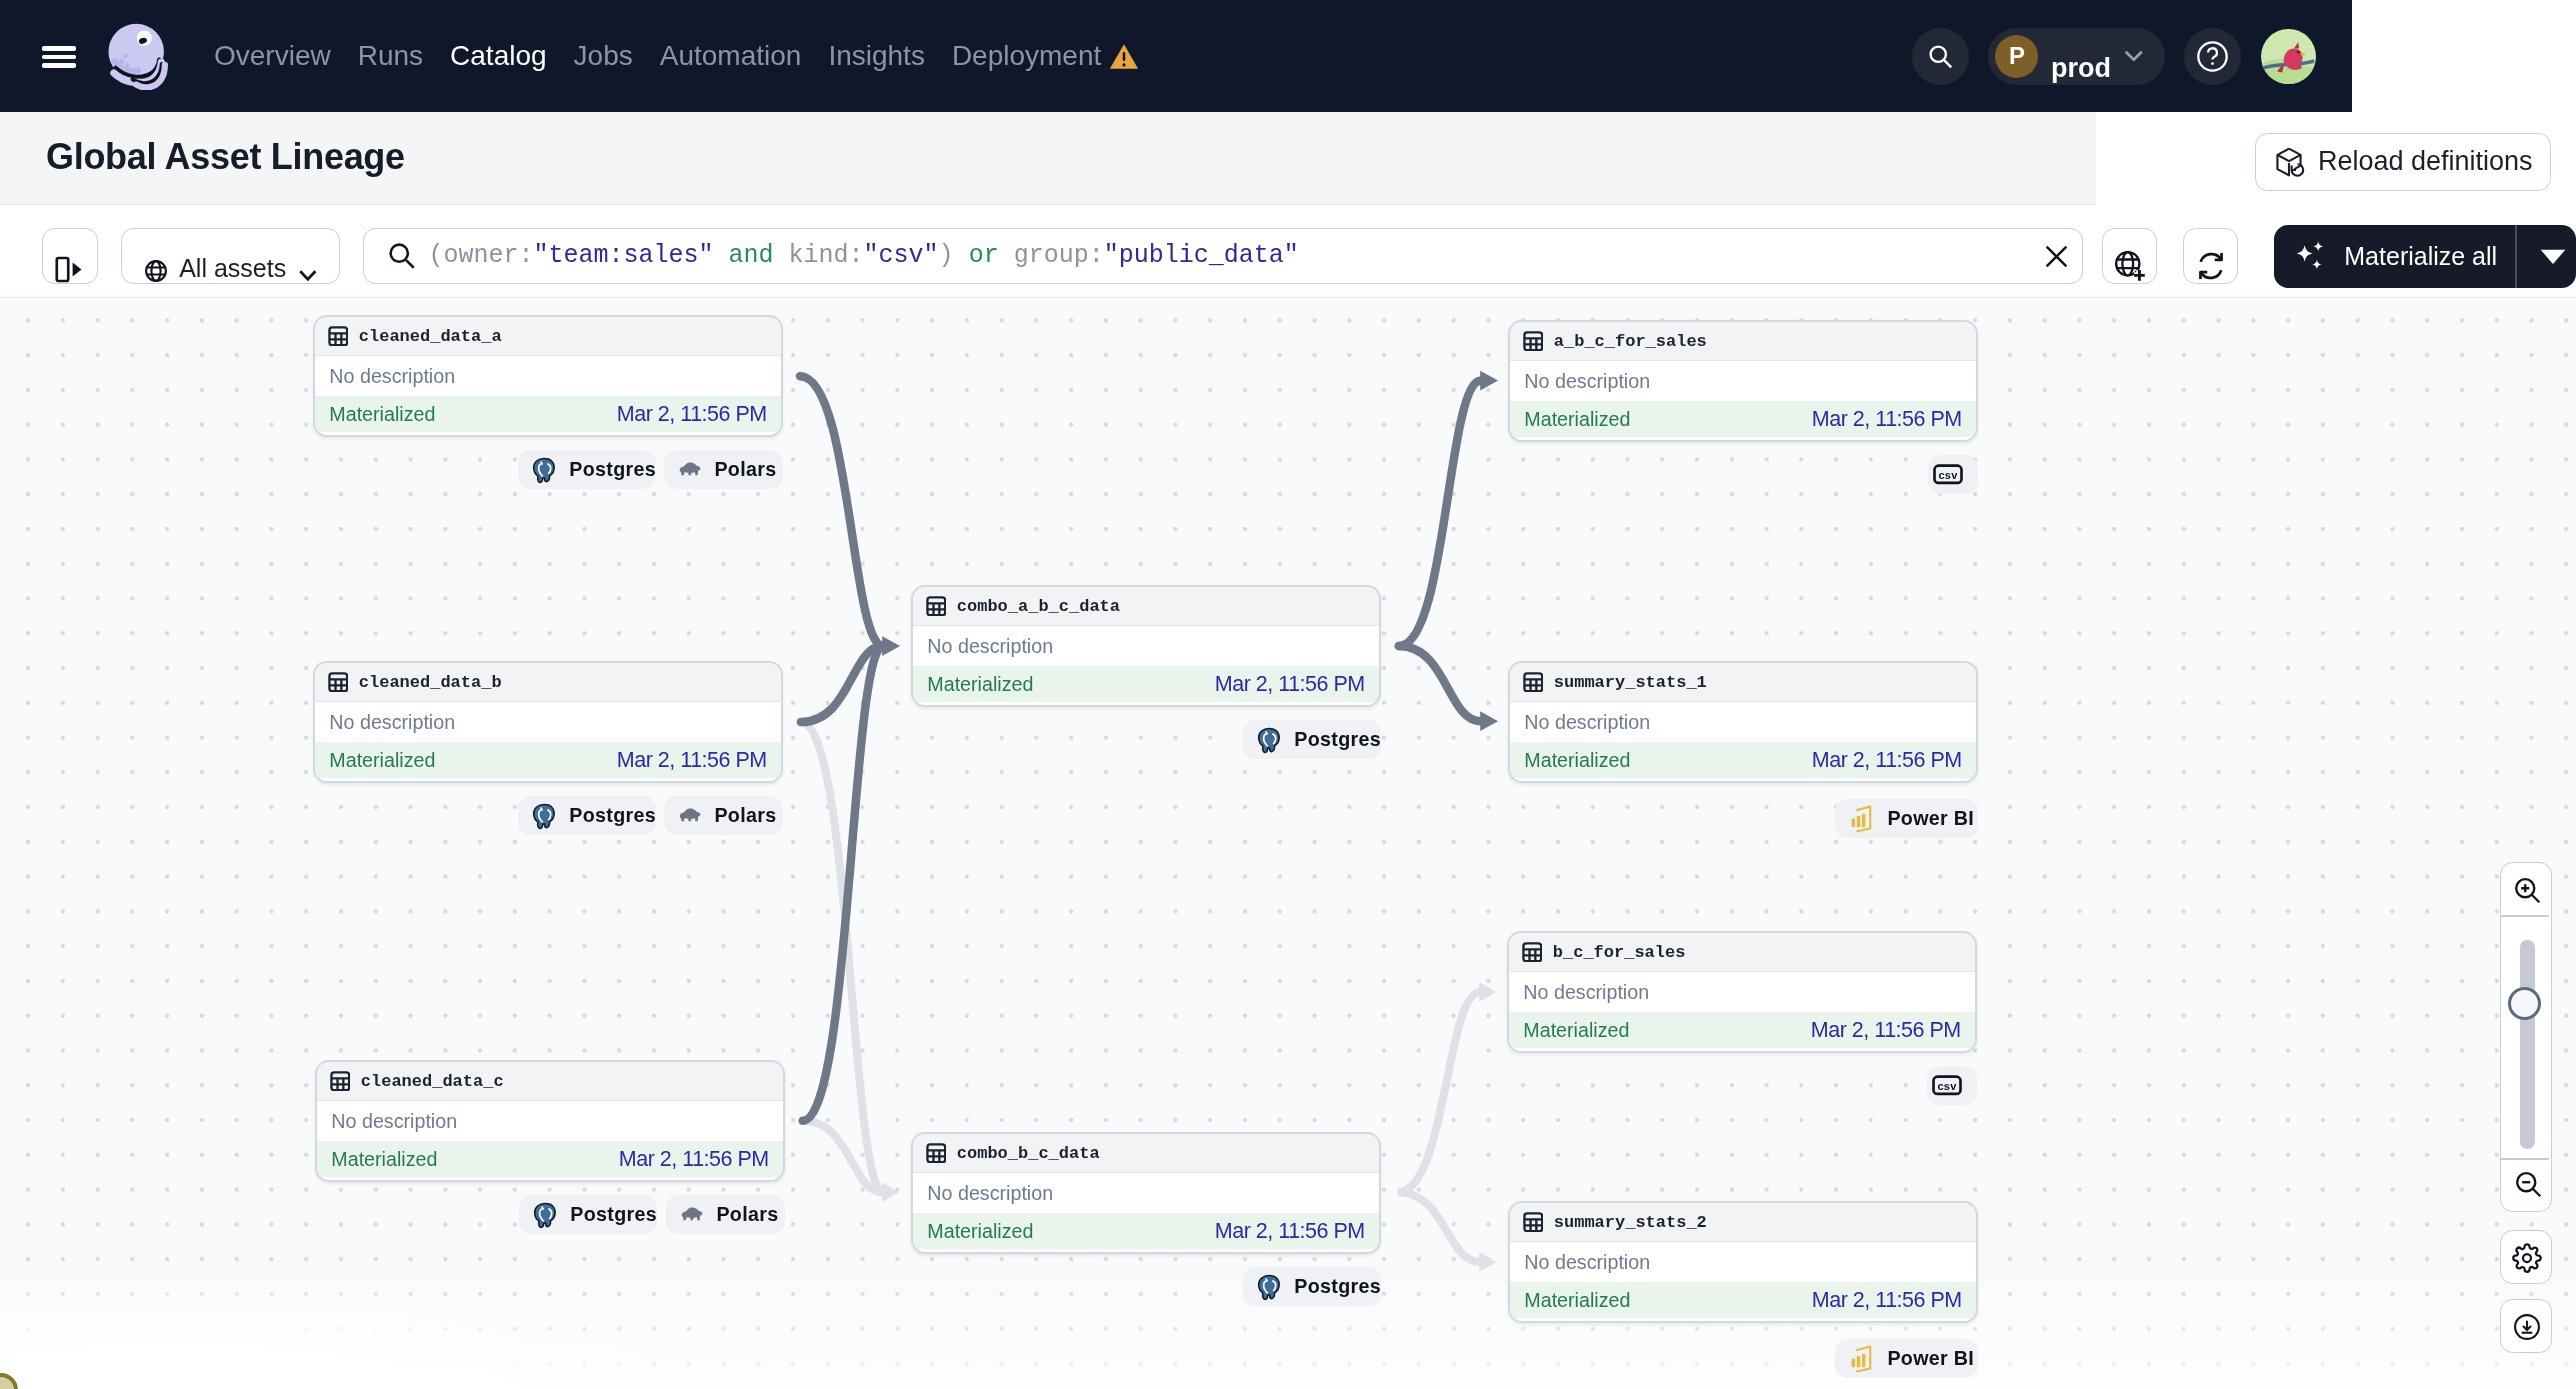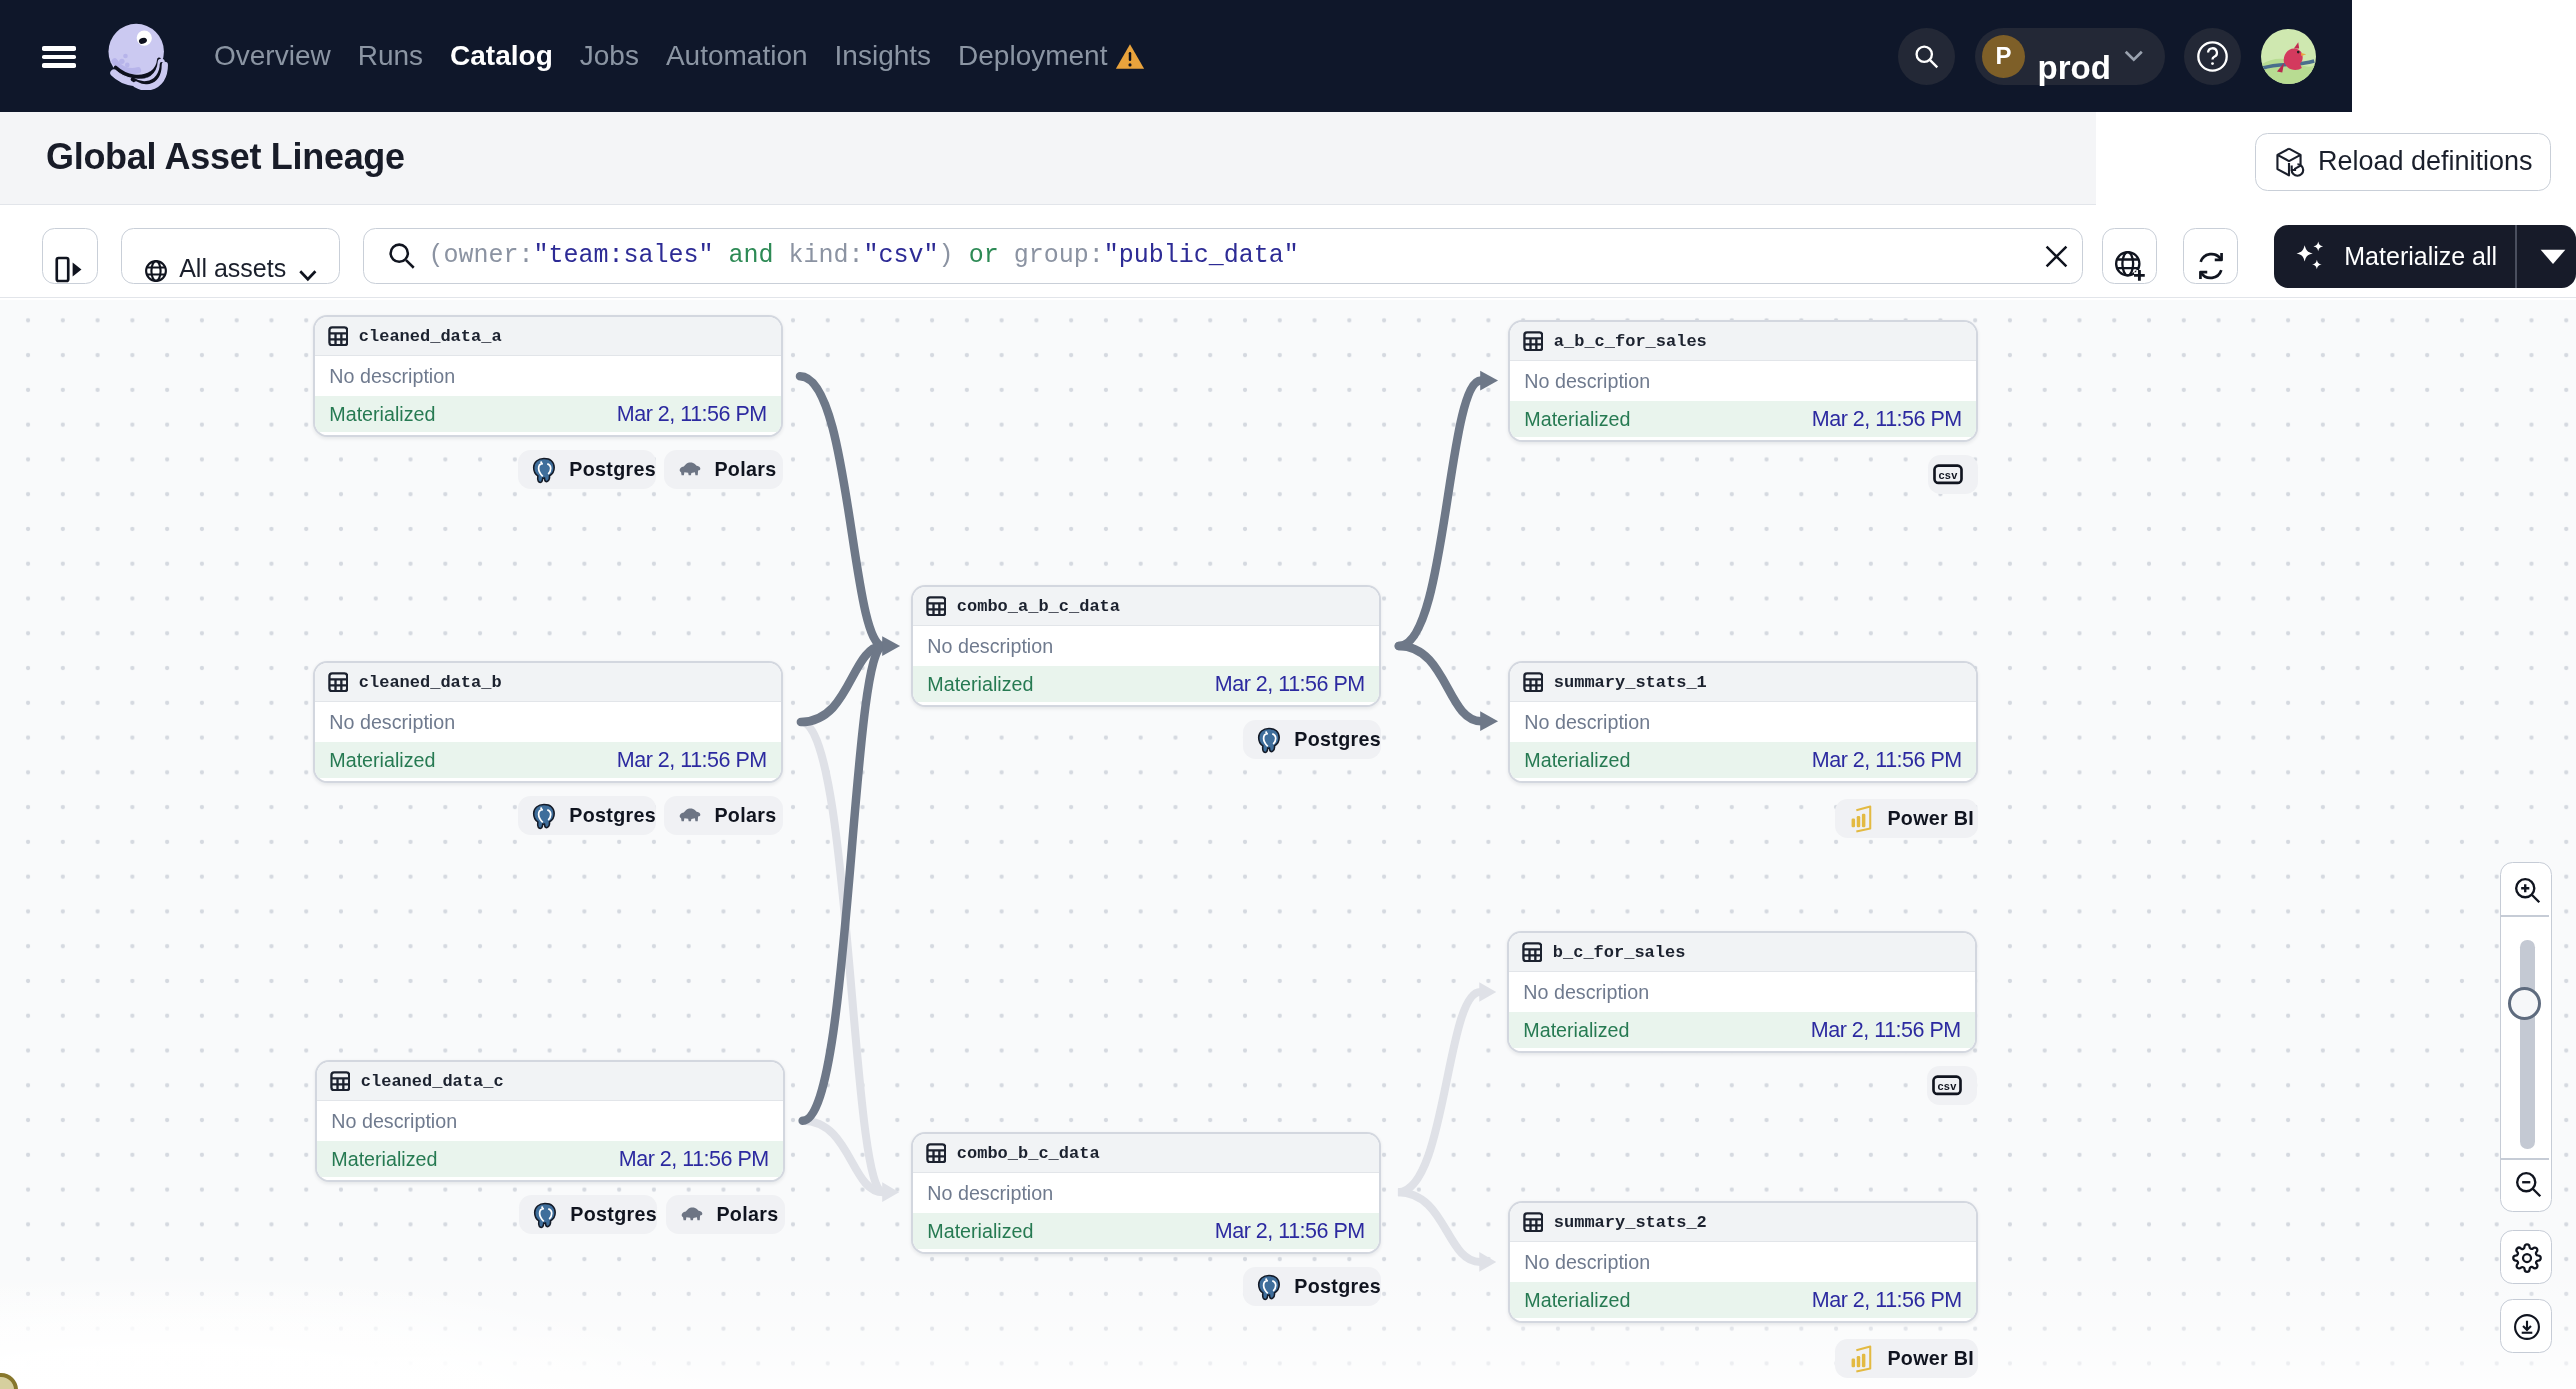--- a/index.html
+++ b/index.html
@@ -7,28 +7,28 @@
     font-family:"Liberation Sans", sans-serif; }
   #app { position:relative; width:2576px; height:1389px; }
 
   
   #nav { position:absolute; left:0; top:0; width:2352px; height:112px; background:#0f172a; }
   #burger { position:absolute; left:42px; top:46px; width:34px; height:21.5px; }
   #burger div { height:4.5px; background:#fff; border-radius:1.8px; margin-bottom:4px; }
   #logo { position:absolute; left:104px; top:22.3px; }
   .navlinks { position:absolute; left:214px; top:0; height:112px; display:flex; align-items:center; gap:27px;
     font-size:28px; font-weight:500; color:#8b95a3; }
-  .navlinks .on { color:#fff; font-weight:700; }
+  .navlinks .on { color:#fff; font-weight:400; }
   .warn { display:inline-block; margin-left:-19px; }
   .navright { position:absolute; right:36px; top:0; height:112px; display:flex; align-items:center; gap:19.7px; }
   .circbtn { width:57px; height:57px; border-radius:50%; background:#232836; display:flex; align-items:center; justify-content:center; }
   #prodpill { height:57px; border-radius:29px; background:#232836; display:flex; align-items:center; padding:0 19.7px 0 7.2px; gap:12.5px; }
   #prodav { width:43px; height:43px; border-radius:50%; background:#7e5f28; color:#fff; font-size:24px; font-weight:700;
     display:flex; align-items:center; justify-content:center; }
-  #prodpill .pn { color:#fff; font-size:33px; font-weight:600;margin-top:24px; }
+  #prodpill .pn { color:#fff; font-size:27px; font-weight:600;margin-top:24px; }
 
   
   #titlebar { position:absolute; left:0; top:112px; width:2096px; height:93px; background:#f4f5f7; border-bottom:1.8px solid #e2e5ea; }
   #titlebar h1 { position:absolute; left:46px; top:24px; font-size:36px; font-weight:700; color:#181c28; letter-spacing:-0.3px; }
   #reload { position:absolute; left:2255px; top:20.6px; width:296px; height:58px; border:1.8px solid #c9cfd8; border-radius:12.5px;
     display:flex; align-items:center; justify-content:center; gap:12.5px; color:#1a1f2b; font-size:27px; font-weight:500; background:transparent; }
 
   
   #filterbar { position:absolute; left:0; top:206px; width:2576px; height:92px; background:#fff; border-bottom:1.8px solid #e2e5ea; }
   .fbtn { position:absolute; top:21.5px; height:56px; border:1.8px solid #c9cfd8; border-radius:12.5px; background:#fff;

